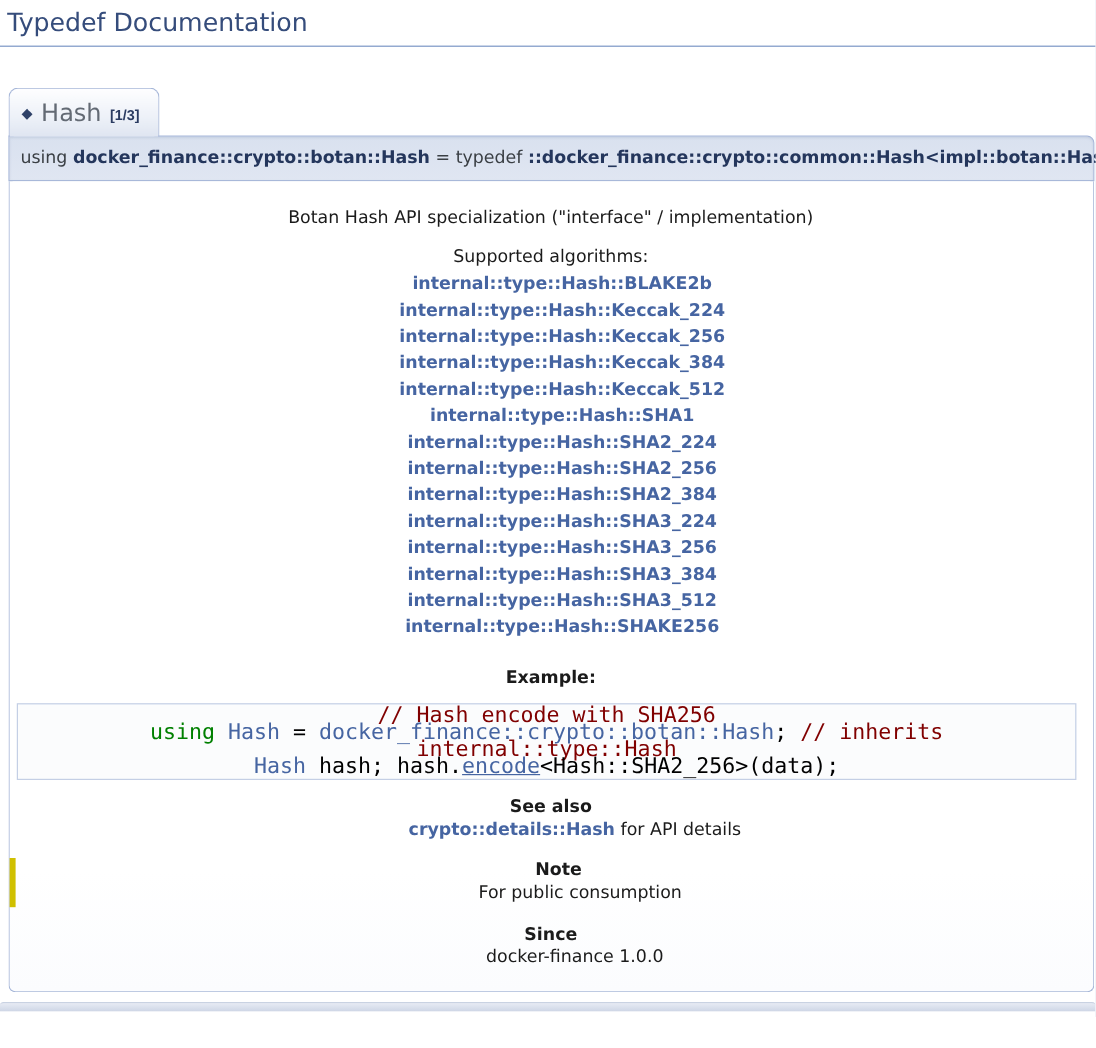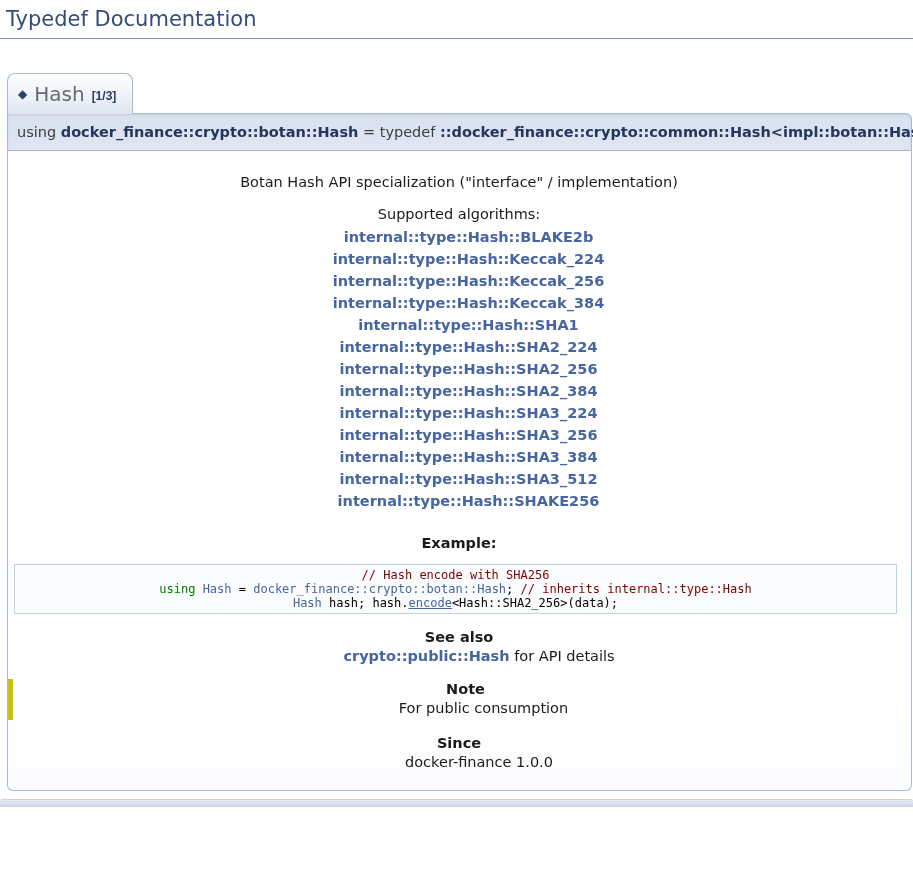--- a/index.html
+++ b/index.html
@@ -73,21 +73,21 @@
   }
   .example-label { margin: 23px 0 0 0 !important; font-weight: bold; }
 
   
   .fragment {
     margin: 13px 4px 0 -3px;
     padding: 3px 6px;
     border: 1px solid #C4CFE5;
     background: #FBFCFD;
     font-family: "DejaVu Sans Mono", monospace;
-    font-size: 12px; line-height: 14px;
+    font-size: 18px; line-height: 14px;
     color: #000;
   }
   .c-comment { color: #800000; }
   .c-keyword { color: #008000; }
   .c-link { color: #4665A2; cursor: pointer; }
   .c-link.u { text-decoration: underline; }
 
   
   dl.section { margin: 15px 0 0 0; }
   dl.section dt { font-weight: bold; }
@@ -130,20 +130,21 @@
 
       <p>Botan Hash API specialization ("interface" / implementation)</p>
 
       <p class="algo-label">Supported algorithms:</p>
 
       <div id="algo-list">
           <div class="algo-item">internal::type::Hash::BLAKE2b</div>
           <div class="algo-item">internal::type::Hash::Keccak_224</div>
           <div class="algo-item">internal::type::Hash::Keccak_256</div>
           <div class="algo-item">internal::type::Hash::Keccak_384</div>
+          <div class="algo-item">internal::type::Hash::Keccak_512</div>
           <div class="algo-item">internal::type::Hash::SHA1</div>
           <div class="algo-item">internal::type::Hash::SHA2_224</div>
           <div class="algo-item">internal::type::Hash::SHA2_256</div>
           <div class="algo-item">internal::type::Hash::SHA2_384</div>
           <div class="algo-item">internal::type::Hash::SHA3_224</div>
           <div class="algo-item">internal::type::Hash::SHA3_256</div>
           <div class="algo-item">internal::type::Hash::SHA3_384</div>
           <div class="algo-item">internal::type::Hash::SHA3_512</div>
           <div class="algo-item">internal::type::Hash::SHAKE256</div>
         </div>
@@ -152,21 +153,21 @@
 
       <div class="fragment" id="code-block">
           <div class="line"><span class="c-comment">// Hash encode with SHA256</span></div>
           <div class="line"><span class="c-keyword">using</span><span> </span><span class="c-link">Hash</span><span> = </span><span class="c-link">docker_finance::crypto::botan::Hash</span><span>;  </span><span class="c-comment">// inherits internal::type::Hash</span></div>
           <div class="line"><span class="c-link">Hash</span><span> hash; hash.</span><span class="c-link u">encode</span><span>&lt;Hash::SHA2_256&gt;(data);</span></div>
         </div>
 
       <dl class="section see">
         <dt>See also</dt>
         <dd>
-          <a>crypto::public::Hash</a><span> for API details</span>
+          <a>crypto::details::Hash</a><span> for API details</span>
         </dd>
       </dl>
 
       <dl class="section note">
         <dt>Note</dt>
         <dd>For public consumption</dd>
       </dl>
 
       <dl class="section since">
         <dt>Since</dt>

